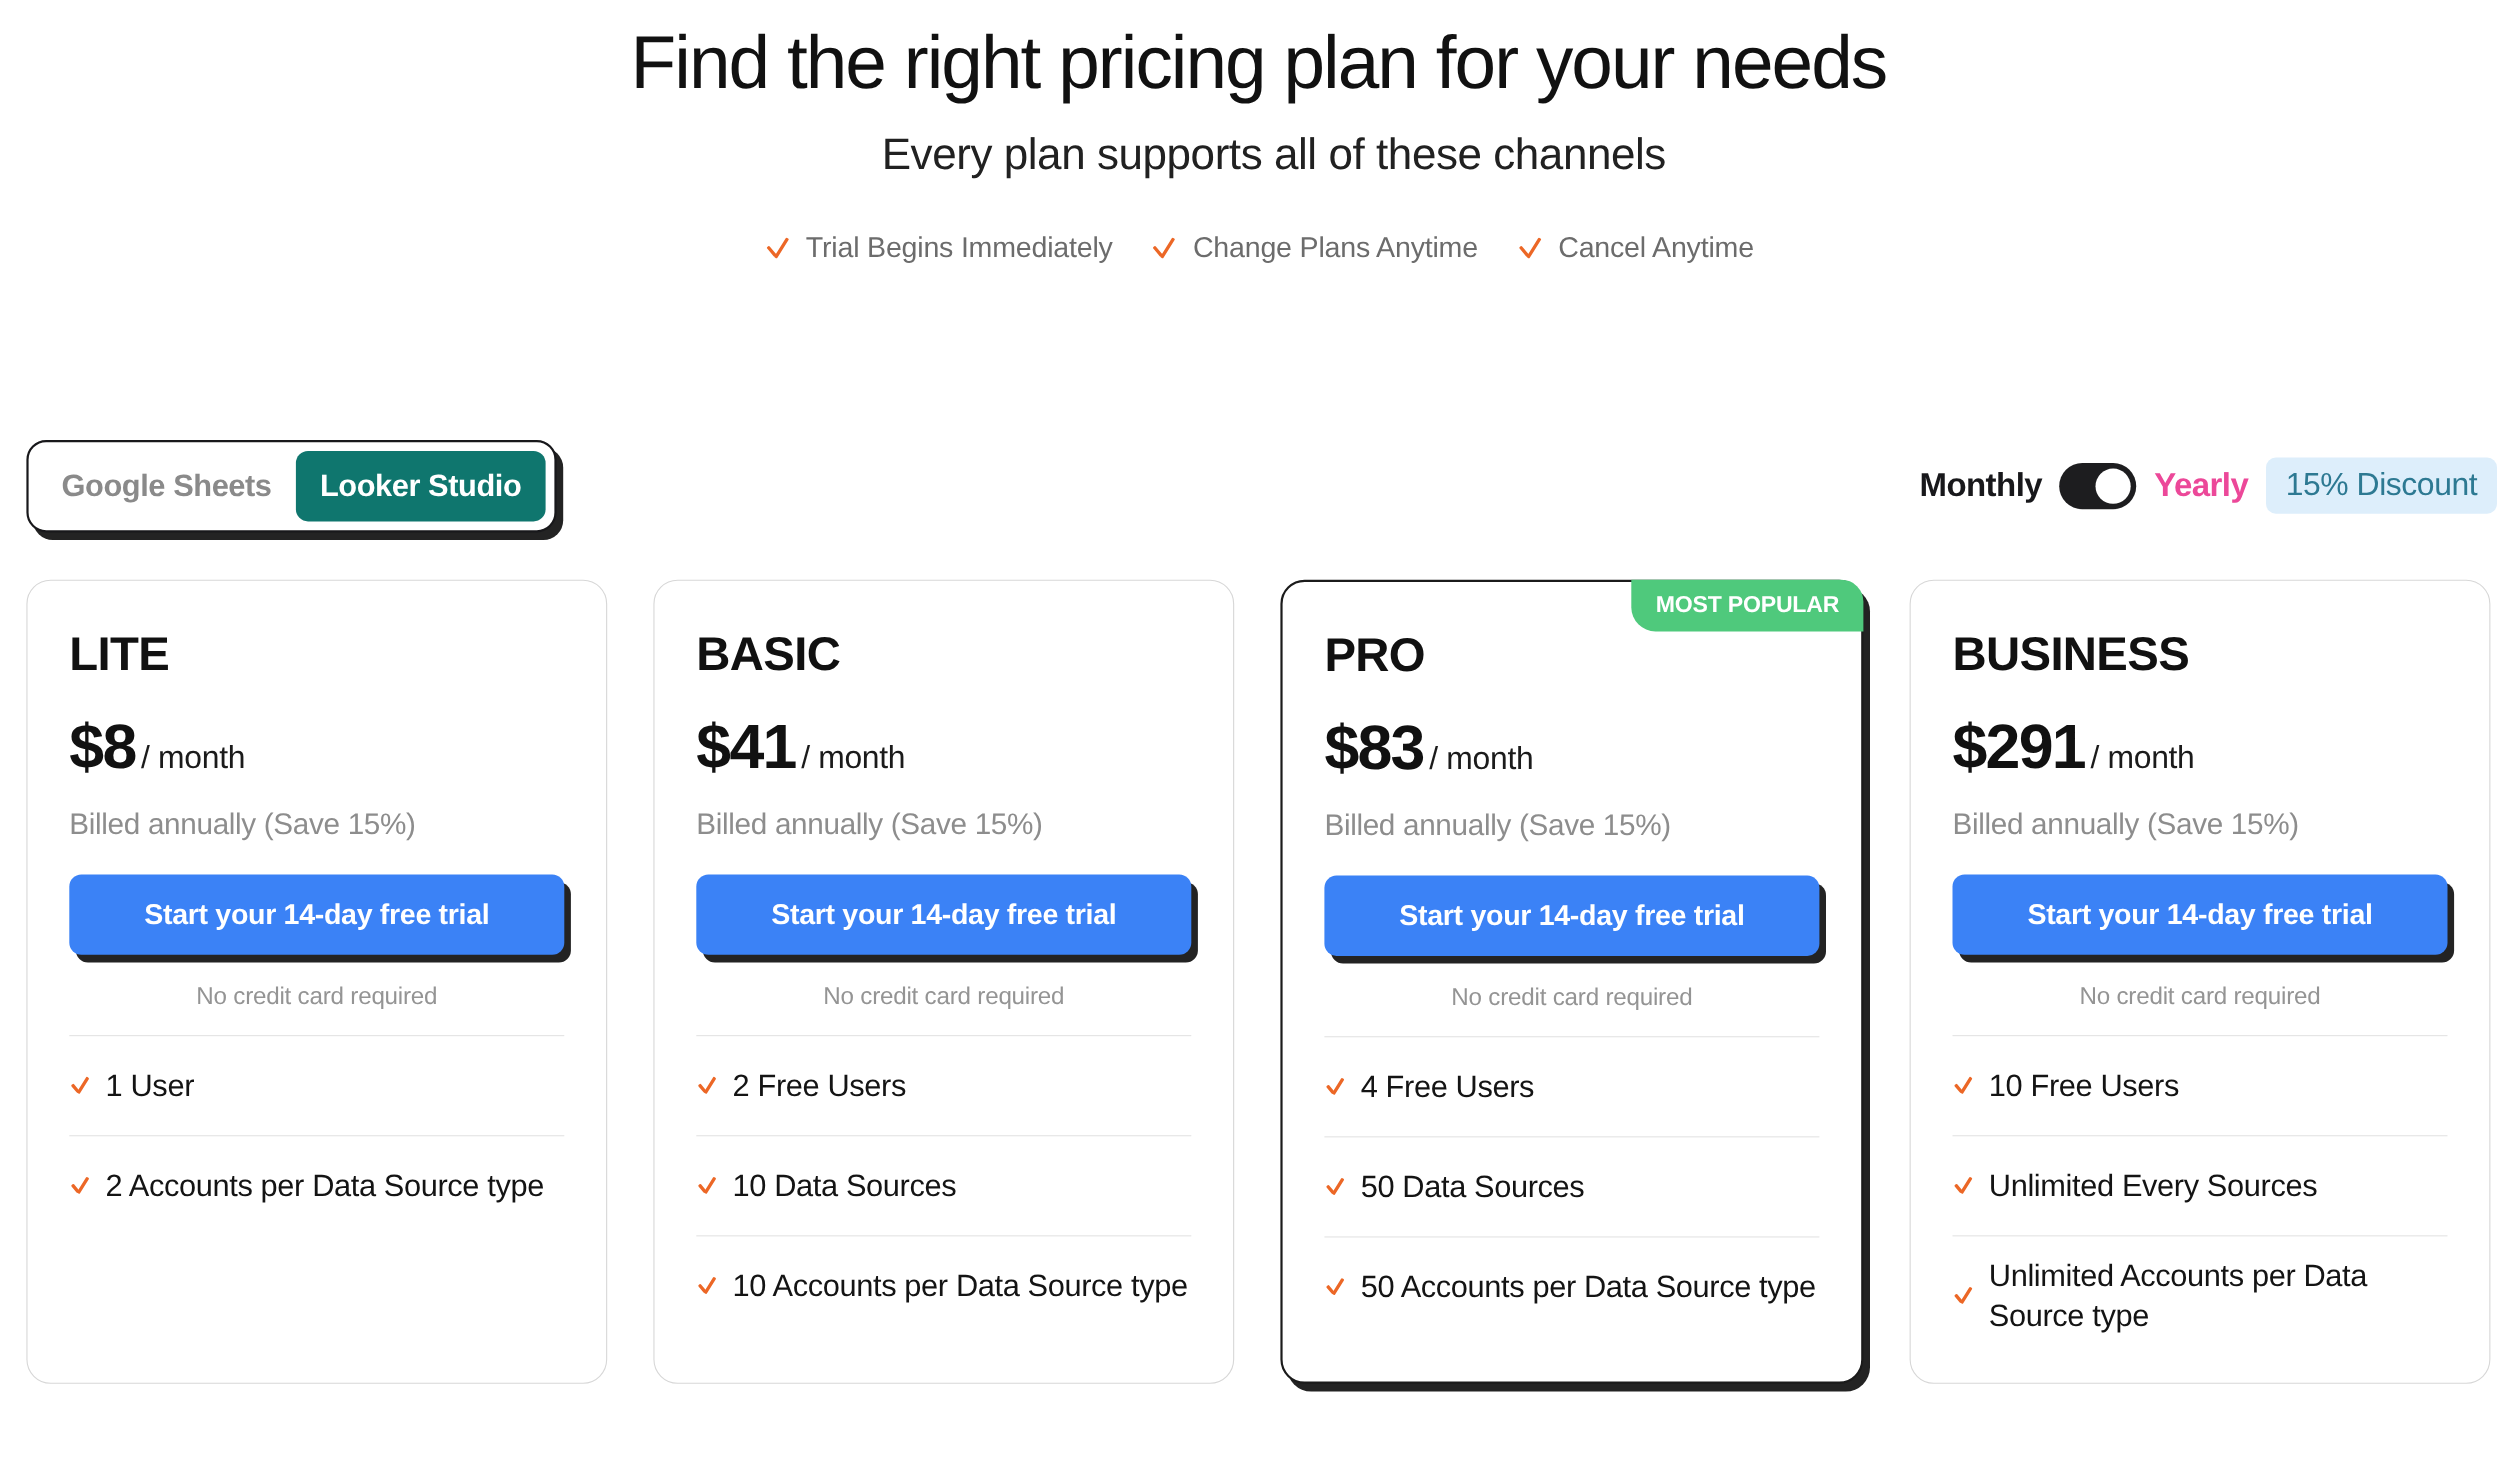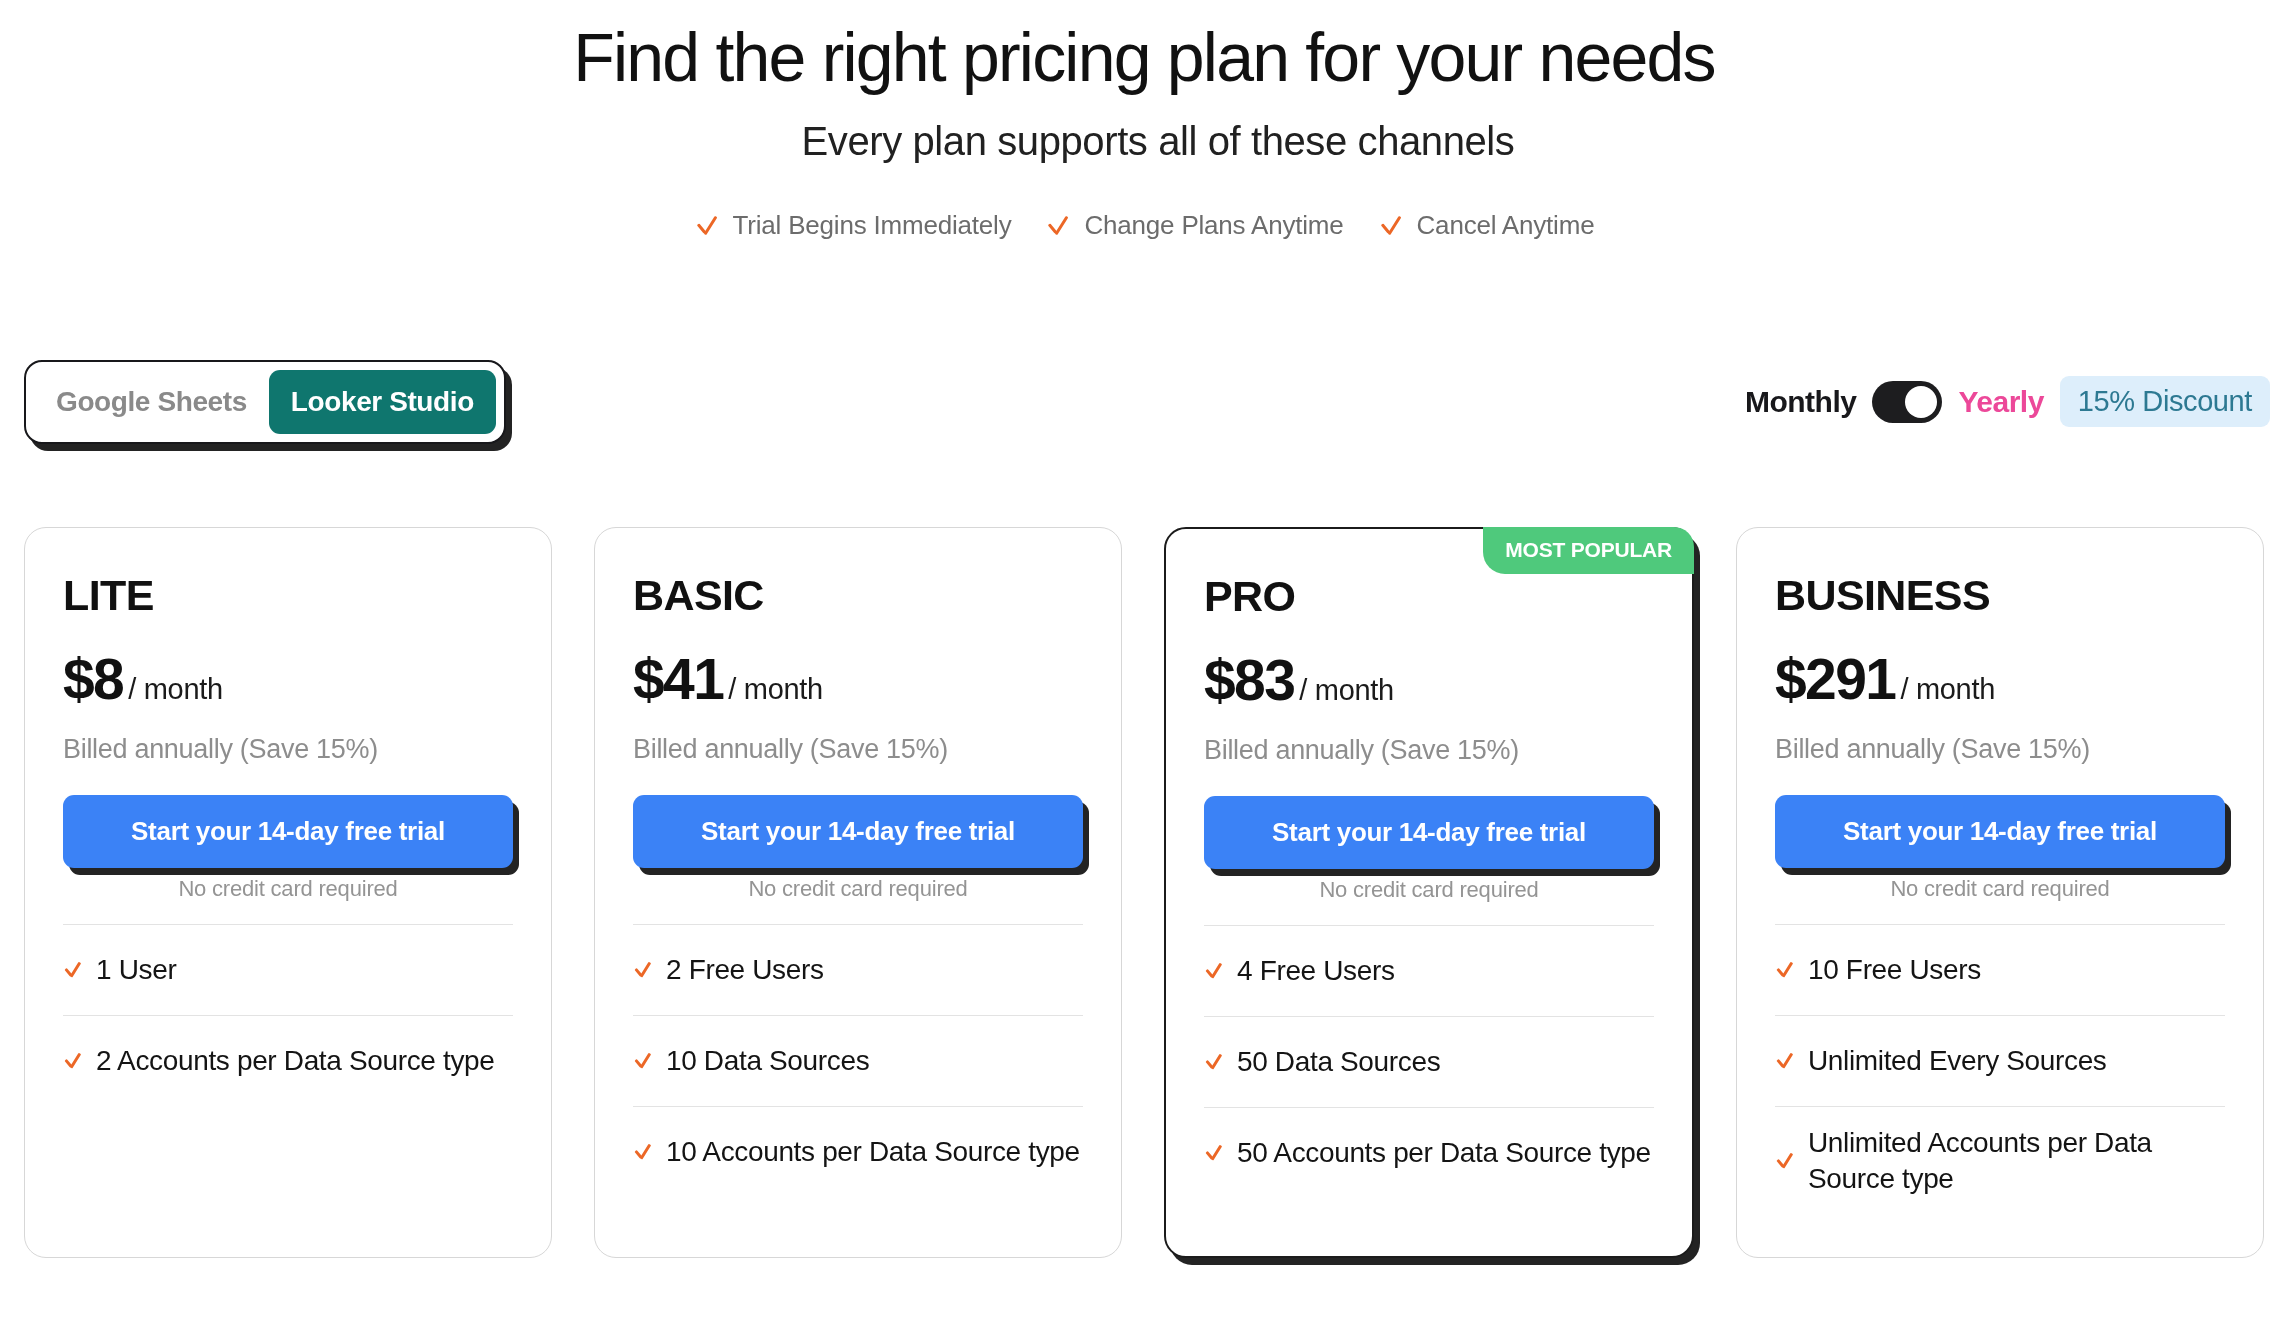--- a/index.html
+++ b/index.html
@@ -81,21 +81,21 @@
     width: 3px;
     height: 21px;
     left: 15px;
     top: 2px;
     transform: rotate(32deg);
   }
 
   
   .controls-row {
     position: absolute;
-    top: 352px;
+    top: 392px;
     left: 0;
     width: 2288px;
     height: 110px;
   }
 
   .segmented {
     position: absolute;
     left: 24px;
     top: 8px;
     background: #ffffff;
@@ -264,21 +264,21 @@
     padding: 21px 10px;
     cursor: pointer;
     box-sizing: border-box;
     white-space: nowrap;
   }
   .no-card-note {
     text-align: center;
     font-size: 22px;
     color: #949494;
     letter-spacing: -0.2px;
-    margin-top: 8px;
+    margin-top: 25px;
   }
 
   .features {
     margin-top: 22px;
     list-style: none;
     padding: 0;
   }
   .feature {
     display: flex;
     align-items: center;

